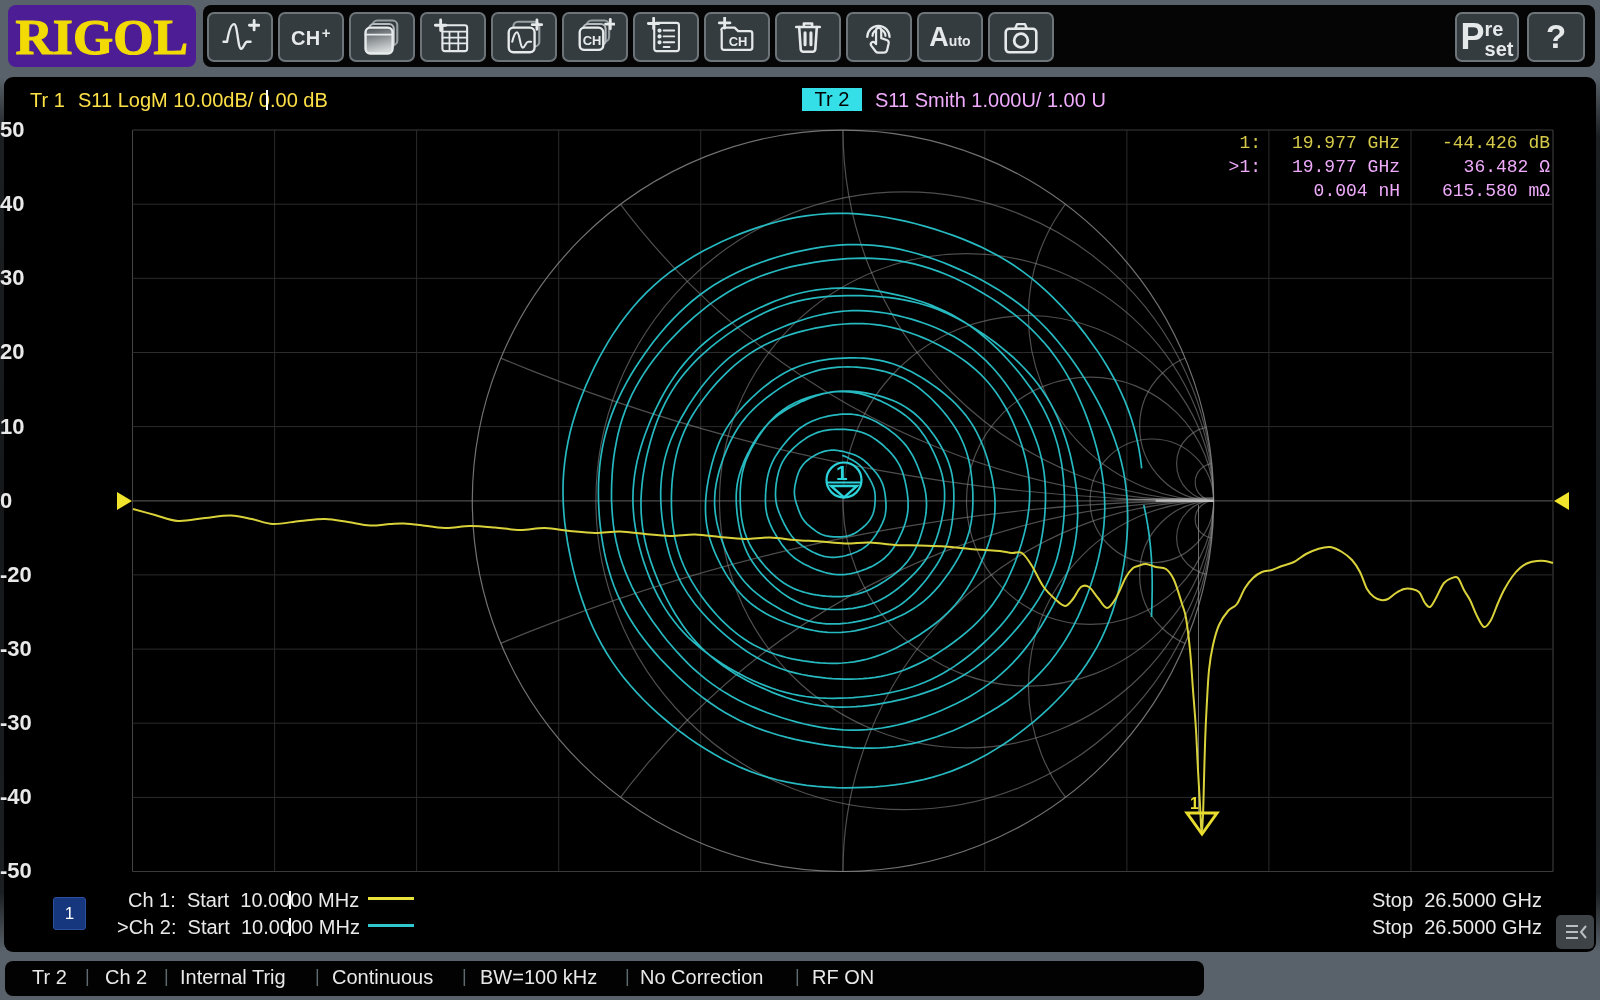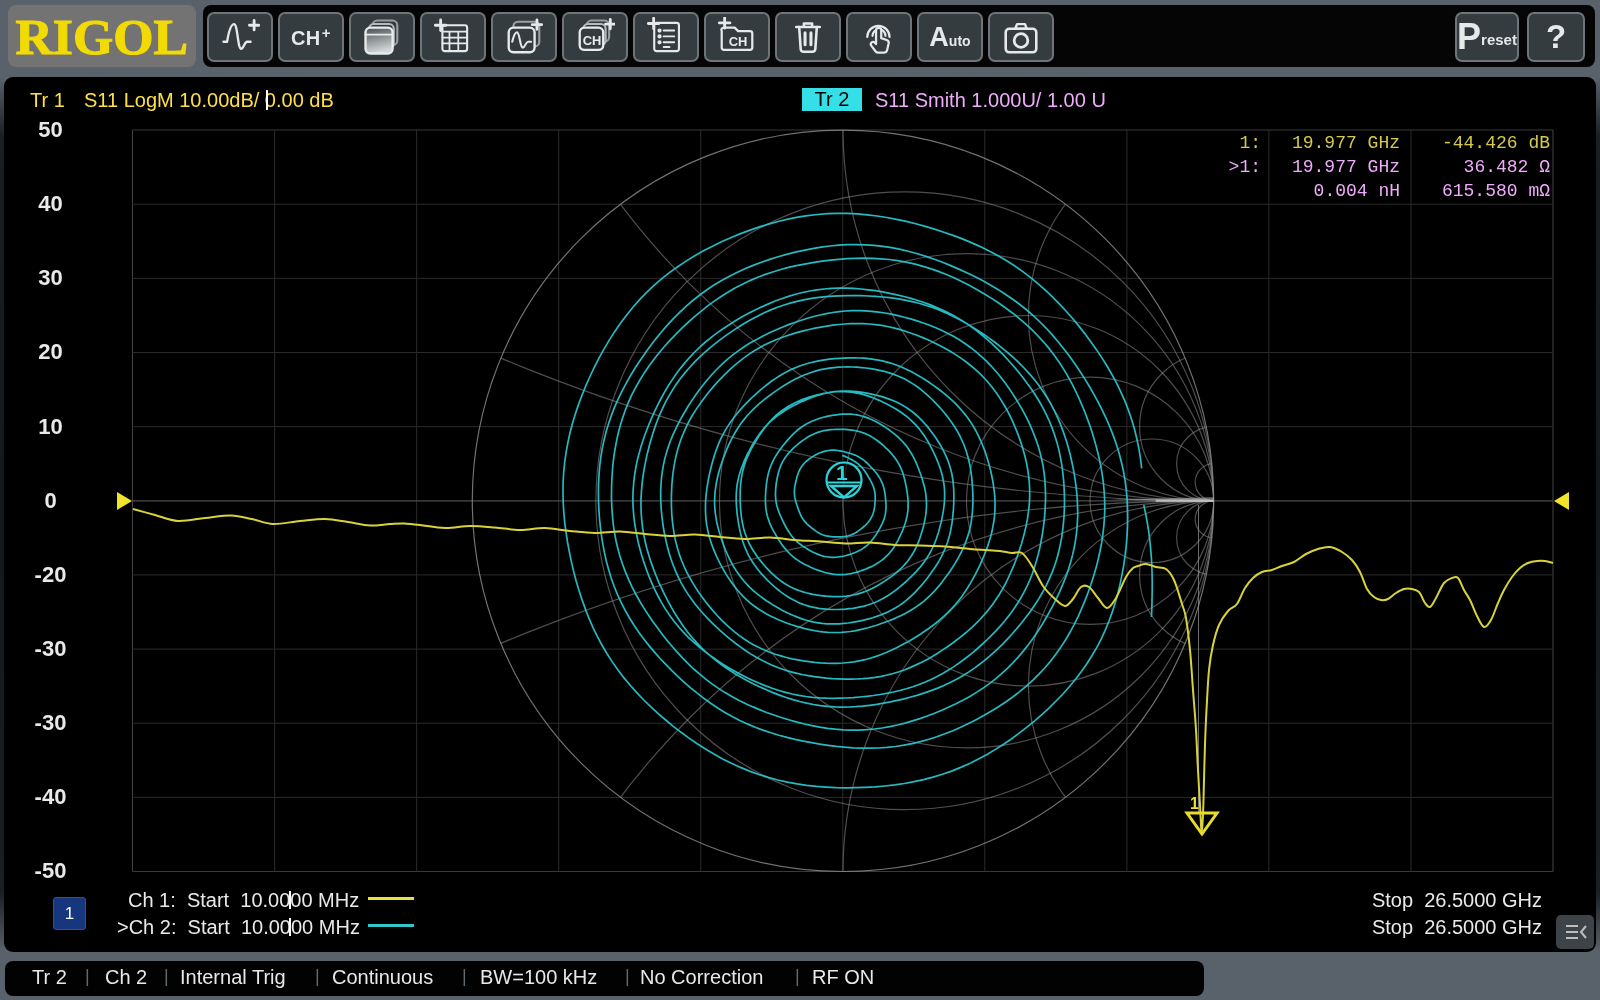--- a/index.html
+++ b/index.html
@@ -1,32 +1,32 @@
 <!DOCTYPE html>
 <html><head><meta charset="utf-8"><style>
 *{margin:0;padding:0;box-sizing:border-box}
 html,body{width:1600px;height:1000px;overflow:hidden;background:#59626a;font-family:"Liberation Sans",sans-serif}
 .abs{position:absolute}
 #topbar{position:absolute;left:0;top:0;width:1600px;height:77px;background:#59626a}
-#logo{position:absolute;left:8px;top:5px;width:188px;height:62px;background:#737373;border-radius:8px;display:flex;align-items:center;justify-content:center}
+#logo{position:absolute;left:8px;top:5px;width:188px;height:62px;background:#4c1d95;border-radius:8px;display:flex;align-items:center;justify-content:center}
 #logo span{font-family:"Liberation Serif",serif;font-weight:bold;font-size:55px;color:#f2da05;-webkit-text-stroke:1.2px #f2da05;transform:scale(0.94,0.92);line-height:1}
 #iconstrip{position:absolute;left:203px;top:5px;width:1392px;height:62px;background:#050505;border-radius:8px}
 .tbtn{position:absolute;top:7px;height:50px;background:#343c40;border:2px solid #6d757b;border-radius:7px;display:flex;align-items:center;justify-content:center;color:#e6e9ea}
 .chp{font-size:20px;font-weight:bold;color:#e6e9ea;letter-spacing:0.5px}
 .chp sup{font-size:15px;vertical-align:7px;margin-left:1px}
 .auto{font-size:27px;font-weight:bold}
 .auto span{font-size:14px;font-weight:bold}
 .preset{display:flex;align-items:center}
 .preset b{font-size:36px;line-height:0.85}
-.pr{display:flex;flex-direction:row;font-size:15px;font-weight:bold;line-height:1.0;margin-left:0px;margin-top:4px}
+.pr{display:flex;flex-direction:column;font-size:20px;font-weight:bold;line-height:1.0;margin-left:0px;margin-top:4px}
 .qm{font-size:33px;font-weight:bold}
 #main{position:absolute;left:4px;top:77px;width:1592px;height:875px;background:#000;border-radius:9px}
 .sideframe{position:absolute;top:77px;width:4px;height:875px;background:linear-gradient(#59626a 0,#1b1f22 60px,#15181a 50%,#1b1f22 calc(100% - 60px),#59626a 100%)}
 #plot{position:absolute;left:0;top:0;width:1600px;height:1000px;pointer-events:none}
-.axl{position:absolute;left:0;width:101px;text-align:center;font-size:22px;font-weight:bold;color:#e9e9e9}
+.axl{position:absolute;left:0;width:101px;text-align:left;font-size:22px;font-weight:bold;color:#e9e9e9}
 .ann{position:absolute;top:89px;font-size:20px;white-space:pre}
 .y{color:#fde047}
 .c{color:#f0abfc}
 .ro{position:absolute;font-family:"Liberation Mono",monospace;font-size:18px;white-space:pre}
 .ro.y{color:#d6ca4a}
 .tr2box{position:absolute;left:802px;top:88px;width:60px;height:23px;background:#35dfe8;color:#000;font-size:20px;text-align:center;line-height:23px}
 .leg{position:absolute;font-size:20px;color:#e9e9e9;white-space:pre}
 .caret{position:absolute;width:2px;background:#fff}
 #status{position:absolute;left:0;top:952px;width:1600px;height:48px;background:#59626a}
 .sbar{position:absolute;top:9px;height:35px;background:#020202;border-radius:8px}
@@ -204,21 +204,21 @@
 <path d="M133.0,509.0C136.7,510.0 147.5,513.0 155.0,515.0C162.5,517.0 169.7,520.5 178.0,521.0C186.3,521.5 196.2,518.9 205.0,518.0C213.8,517.1 223.2,515.3 231.0,515.5C238.8,515.7 245.0,517.6 252.0,519.0C259.0,520.4 265.0,523.7 273.0,524.0C281.0,524.3 291.3,521.8 300.0,521.0C308.7,520.2 317.0,518.8 325.0,519.0C333.0,519.2 340.5,520.9 348.0,522.0C355.5,523.1 363.0,525.2 370.0,525.5C377.0,525.8 384.3,524.3 390.0,524.0C395.7,523.7 399.0,523.3 404.0,523.5C409.0,523.7 413.2,524.2 420.0,525.0C426.8,525.8 436.7,527.8 445.0,528.0C453.3,528.2 461.7,526.1 470.0,526.0C478.3,525.9 486.7,526.8 495.0,527.5C503.3,528.2 511.7,529.9 520.0,530.0C528.3,530.1 536.7,527.8 545.0,528.0C553.3,528.2 561.7,530.2 570.0,531.0C578.3,531.8 586.7,532.9 595.0,533.0C603.3,533.1 611.7,531.3 620.0,531.5C628.3,531.7 636.7,533.2 645.0,534.0C653.3,534.8 661.7,535.9 670.0,536.0C678.3,536.1 686.7,534.3 695.0,534.5C703.3,534.7 711.7,536.2 720.0,537.0C728.3,537.8 736.7,538.9 745.0,539.0C753.3,539.1 761.7,537.3 770.0,537.5C778.3,537.7 786.7,539.3 795.0,540.0C803.3,540.7 811.7,540.9 820.0,541.5C828.3,542.1 836.7,543.3 845.0,543.5C853.3,543.7 861.7,542.2 870.0,542.5C878.3,542.8 886.7,544.5 895.0,545.0C903.3,545.5 911.7,545.2 920.0,545.5C928.3,545.8 936.7,545.9 945.0,546.5C953.3,547.1 963.3,548.4 970.0,549.0C976.7,549.6 980.0,549.7 985.0,550.0C990.0,550.3 995.5,550.5 1000.0,551.0C1004.5,551.5 1008.3,552.7 1012.0,553.0C1015.7,553.3 1018.7,550.8 1022.0,553.0C1025.3,555.2 1028.5,560.5 1032.0,566.0C1035.5,571.5 1039.2,580.5 1043.0,586.0C1046.8,591.5 1051.3,595.7 1055.0,599.0C1058.7,602.3 1062.0,606.0 1065.0,606.0C1068.0,606.0 1070.3,602.2 1073.0,599.0C1075.7,595.8 1078.3,589.0 1081.0,587.0C1083.7,585.0 1086.2,585.2 1089.0,587.0C1091.8,588.8 1095.0,594.5 1098.0,598.0C1101.0,601.5 1104.0,608.0 1107.0,608.0C1110.0,608.0 1112.8,603.2 1116.0,598.0C1119.2,592.8 1123.2,582.0 1126.0,577.0C1128.8,572.0 1131.0,569.8 1133.0,568.0C1135.0,566.2 1135.8,566.7 1138.0,566.0C1140.2,565.3 1143.0,563.8 1146.0,564.0C1149.0,564.2 1152.7,566.2 1156.0,567.0C1159.3,567.8 1163.0,566.8 1166.0,569.0C1169.0,571.2 1171.3,574.2 1174.0,580.0C1176.7,585.8 1180.0,597.7 1182.0,604.0C1184.0,610.3 1184.7,610.3 1186.0,618.0C1187.3,625.7 1188.8,638.0 1190.0,650.0C1191.2,662.0 1192.0,676.7 1193.0,690.0C1194.0,703.3 1195.2,716.7 1196.0,730.0C1196.8,743.3 1197.3,757.5 1198.0,770.0C1198.7,782.5 1199.4,794.8 1200.0,805.0C1200.6,815.2 1201.0,829.3 1201.5,831.0C1202.0,832.7 1202.6,823.5 1203.0,815.0C1203.4,806.5 1203.7,791.7 1204.0,780.0C1204.3,768.3 1204.6,756.7 1205.0,745.0C1205.4,733.3 1205.8,722.5 1206.5,710.0C1207.2,697.5 1207.9,680.8 1209.0,670.0C1210.1,659.2 1211.3,652.5 1213.0,645.0C1214.7,637.5 1216.5,630.7 1219.0,625.0C1221.5,619.3 1225.0,614.5 1228.0,611.0C1231.0,607.5 1234.2,607.8 1237.0,604.0C1239.8,600.2 1242.3,592.3 1245.0,588.0C1247.7,583.7 1250.2,580.7 1253.0,578.0C1255.8,575.3 1258.8,573.3 1262.0,572.0C1265.2,570.7 1268.7,571.0 1272.0,570.0C1275.3,569.0 1278.3,567.3 1282.0,566.0C1285.7,564.7 1290.0,564.0 1294.0,562.0C1298.0,560.0 1302.0,556.2 1306.0,554.0C1310.0,551.8 1314.0,550.2 1318.0,549.0C1322.0,547.8 1326.0,546.5 1330.0,547.0C1334.0,547.5 1338.3,549.8 1342.0,552.0C1345.7,554.2 1349.0,556.7 1352.0,560.0C1355.0,563.3 1357.5,567.2 1360.0,572.0C1362.5,576.8 1364.7,584.8 1367.0,589.0C1369.3,593.2 1371.7,595.2 1374.0,597.0C1376.3,598.8 1378.7,599.7 1381.0,600.0C1383.3,600.3 1385.5,600.2 1388.0,599.0C1390.5,597.8 1393.3,594.7 1396.0,593.0C1398.7,591.3 1401.3,589.7 1404.0,589.0C1406.7,588.3 1409.5,588.5 1412.0,589.0C1414.5,589.5 1416.8,589.7 1419.0,592.0C1421.2,594.3 1423.2,600.5 1425.0,603.0C1426.8,605.5 1428.2,607.8 1430.0,607.0C1431.8,606.2 1433.7,602.0 1436.0,598.0C1438.3,594.0 1441.3,586.3 1444.0,583.0C1446.7,579.7 1449.7,578.8 1452.0,578.0C1454.3,577.2 1456.0,576.0 1458.0,578.0C1460.0,580.0 1462.0,586.3 1464.0,590.0C1466.0,593.7 1467.8,595.7 1470.0,600.0C1472.2,604.3 1474.7,611.5 1477.0,616.0C1479.3,620.5 1481.7,626.3 1484.0,627.0C1486.3,627.7 1488.7,624.0 1491.0,620.0C1493.3,616.0 1495.8,608.0 1498.0,603.0C1500.2,598.0 1501.7,594.3 1504.0,590.0C1506.3,585.7 1509.3,580.7 1512.0,577.0C1514.7,573.3 1517.3,570.3 1520.0,568.0C1522.7,565.7 1525.2,564.2 1528.0,563.0C1530.8,561.8 1534.2,561.3 1537.0,561.0C1539.8,560.7 1542.3,560.7 1545.0,561.0C1547.7,561.3 1551.7,562.7 1553.0,563.0" fill="none" stroke="#d9d23a" stroke-width="2"></path>
 <polygon points="117,492 117,510 132,501" fill="#f0e42c"></polygon>
 <polygon points="1569,492 1569,510 1554,501" fill="#f0e42c"></polygon>
 <polygon points="1187,813 1217,813 1202,834" fill="none" stroke="#e8dc2e" stroke-width="3"></polygon>
 <circle cx="844" cy="480" r="17.5" fill="#000" fill-opacity="0.55" stroke="#2dd3da" stroke-width="2.2"></circle>
 <line x1="827" y1="482.5" x2="861" y2="482.5" stroke="#2dd3da" stroke-width="2.2"></line>
 <polygon points="831,486 857,486 844,497.5" fill="#000" stroke="#2dd3da" stroke-width="2.4"></polygon>
 <text x="836" y="480" font-size="21" font-weight="bold" fill="#2dd3da" font-family="Liberation Sans">1</text>
 </svg>
 <div class="ann y" style="left:30px">Tr 1</div>
-<div class="ann y" style="left:84px">S11 LogM 10.00dB/ 0.00 dB</div>
+<div class="ann y" style="left:78px">S11 LogM 10.00dB/ 0.00 dB</div>
 <div class="caret" style="left:266px;top:90px;height:20px"></div>
 <div class="tr2box">Tr 2</div>
 <div class="ann c" style="left:875px">S11 Smith 1.000U/ 1.00 U</div>
 <div class="ro y" style="top:133px;right:339px">1:</div>
 <div class="ro y" style="top:133px;right:200px">19.977 GHz</div>
 <div class="ro y" style="top:133px;right:50px">-44.426 dB</div>
 <div class="ro c" style="top:157px;right:339px">&gt;1:</div>
 <div class="ro c" style="top:157px;right:200px">19.977 GHz</div>
 <div class="ro c" style="top:157px;right:50px">36.482 Ω</div>
 <div class="ro c" style="top:181px;right:200px">0.004 nH</div>

